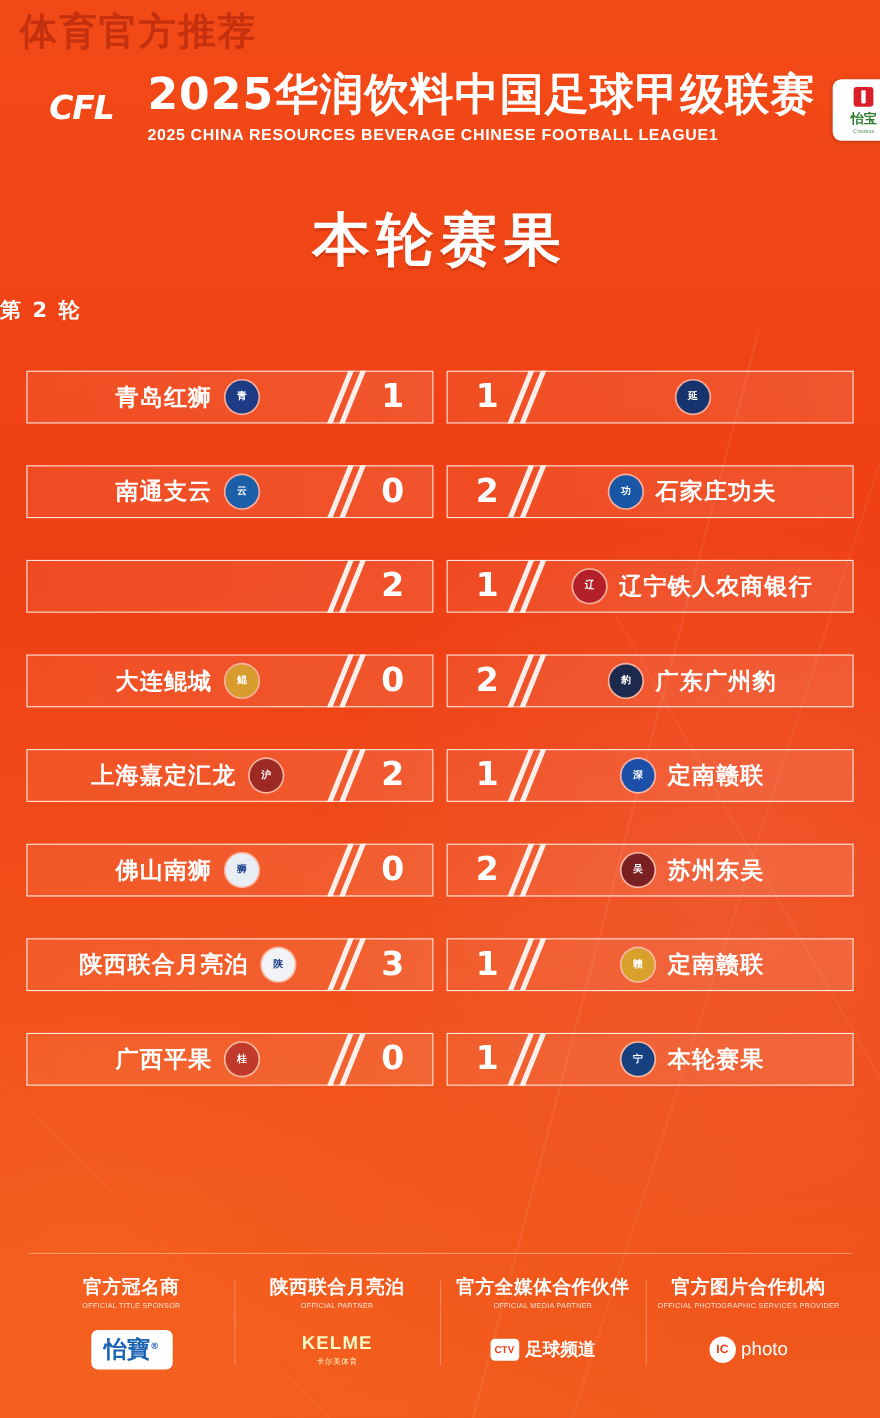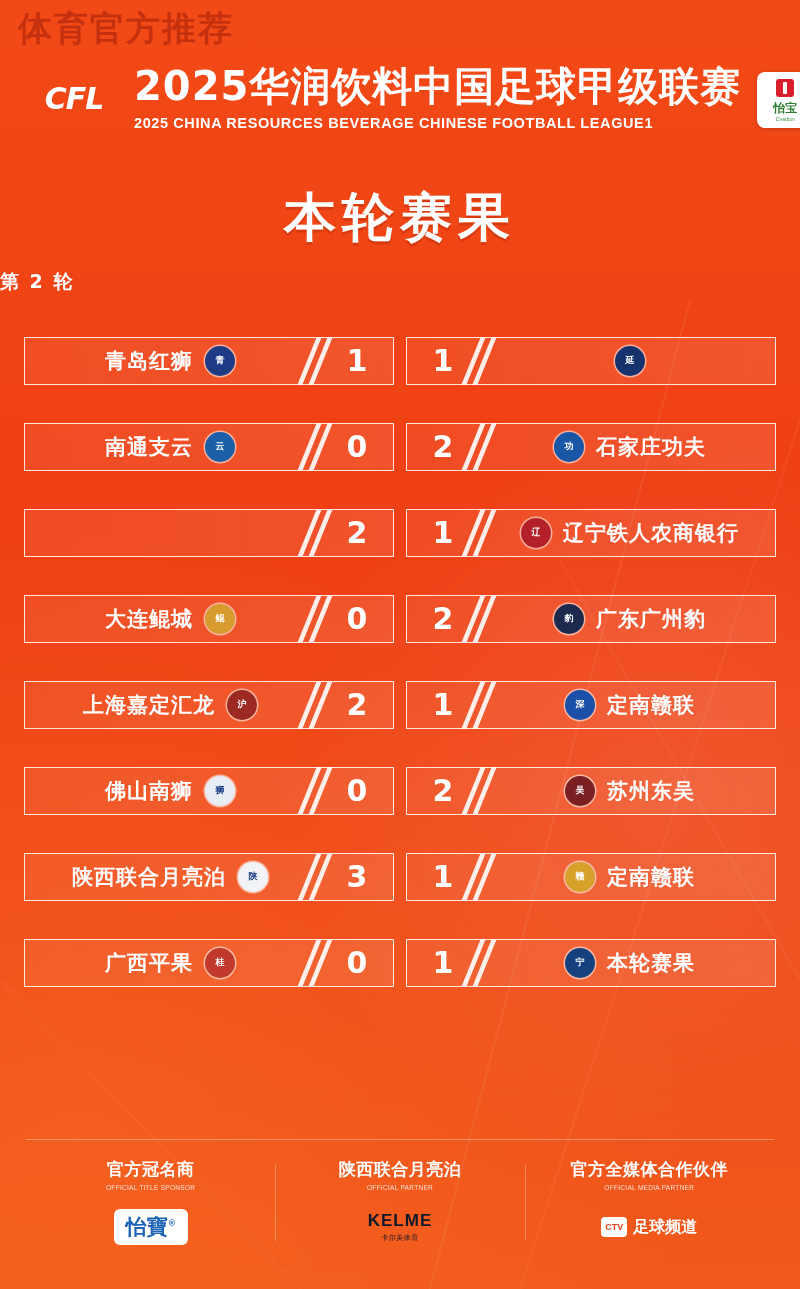--- a/index.html
+++ b/index.html
@@ -183,21 +183,21 @@
     margin-top:16px; height:40px;
     display:flex; align-items:center; justify-content:center;
     gap:6px;
   }
   .logo-yibao {
     background:#fff; border-radius:6px; padding:4px 12px;
     color:#1d63b4; font-size:21px; font-weight:800; font-family:"DejaVu Sans", sans-serif;
     position:relative;
   }
   .logo-yibao sup{ font-size:8px; vertical-align:super; }
-  .logo-kelme { color:#0f172a; text-align:center; }
+  .logo-kelme { color:#fef9c3; text-align:center; }
   .logo-kelme .k { font-size:17px; font-weight:800; letter-spacing:1px; font-family:"Liberation Sans", sans-serif; }
   .logo-kelme .k2 { font-size:7px; letter-spacing:.5px; margin-top:2px; font-family:Liberation Sans, sans-serif;}
   .logo-ctv { display:flex; align-items:center; gap:6px; color:#fff; }
   .logo-ctv .badge {
     width:26px; height:20px; border-radius:4px; background:#fff; color:#ee3c16;
     font-size:9px; font-weight:800; display:flex; align-items:center; justify-content:center;
     font-family:"Liberation Sans", sans-serif;
   }
   .logo-ctv .t { font-size:16px; font-weight:800; font-family:"DejaVu Sans", sans-serif; }
   .logo-ic { display:flex; align-items:center; gap:5px; color:#fff; }
@@ -461,14 +461,24 @@
       <div class="partner">
         <div class="p-cn">官方全媒体合作伙伴</div>
         <div class="p-en">OFFICIAL MEDIA PARTNER</div>
         <div class="p-logo">
           <div class="logo-ctv">
             <span class="badge">CTV</span>
             <span class="t">足球频道</span>
           </div>
         </div>
       </div>
+      <div class="partner">
+        <div class="p-cn">官方图片合作机构</div>
+        <div class="p-en">OFFICIAL PHOTOGRAPHIC SERVICES PROVIDER</div>
+        <div class="p-logo">
+          <div class="logo-ic">
+            <span class="circle">IC</span>
+            <span class="t">photo</span>
+          </div>
+        </div>
+      </div>
     </div>
 </div>
 
 </body></html>

